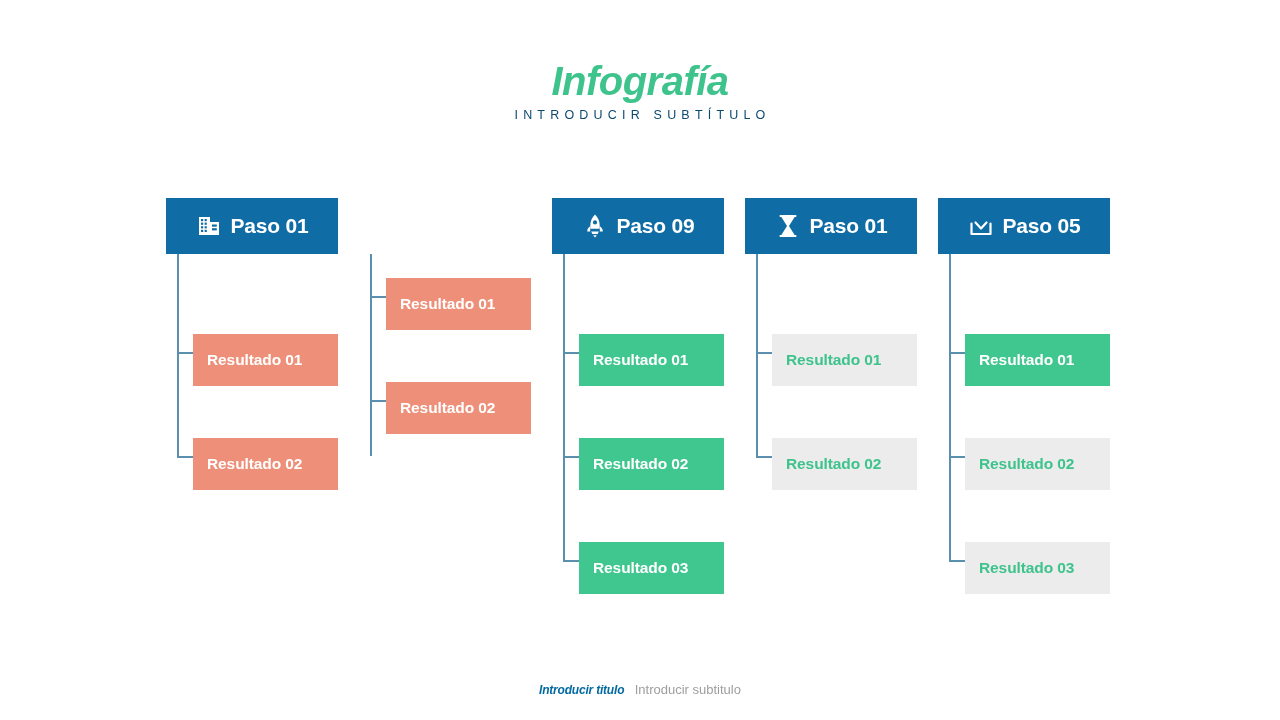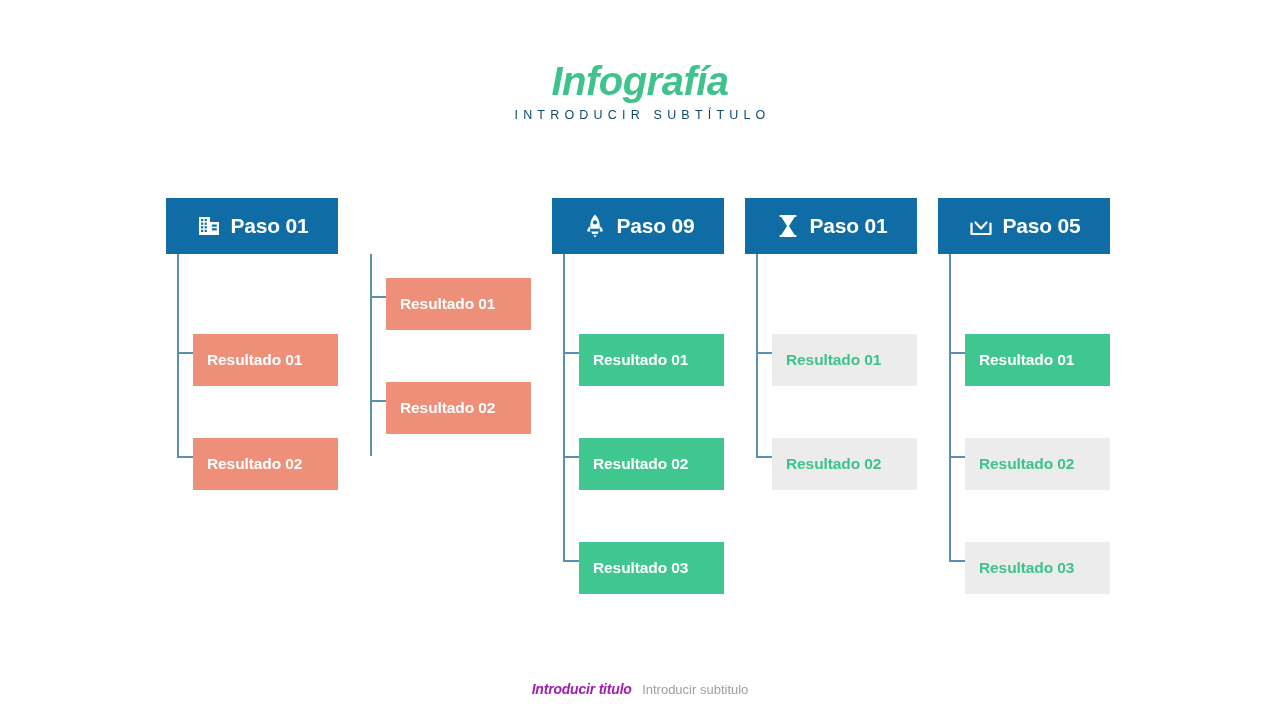--- a/index.html
+++ b/index.html
@@ -137,24 +137,24 @@
   .footer {
     position: absolute;
     left: 0;
     bottom: 22px;
     width: 1280px;
     text-align: center;
     white-space: nowrap;
   }
   .footer-title {
     display: inline-block;
-    font-size: 14px;
+    font-size: 12px;
     font-weight: bold;
     font-style: italic;
-    color: #a21caf;
+    color: #0369a1;
     letter-spacing: -0.2px;
   }
   .footer-sub {
     display: inline-block;
     margin-left: 6px;
     font-size: 13px;
     color: #9e9e9e;
     font-weight: normal;
   }
 </style>

